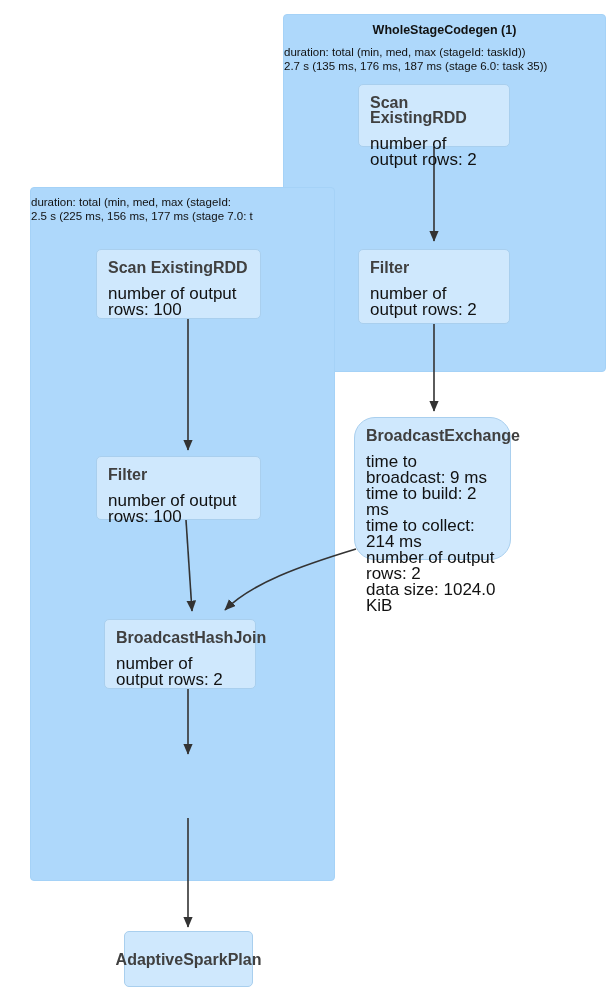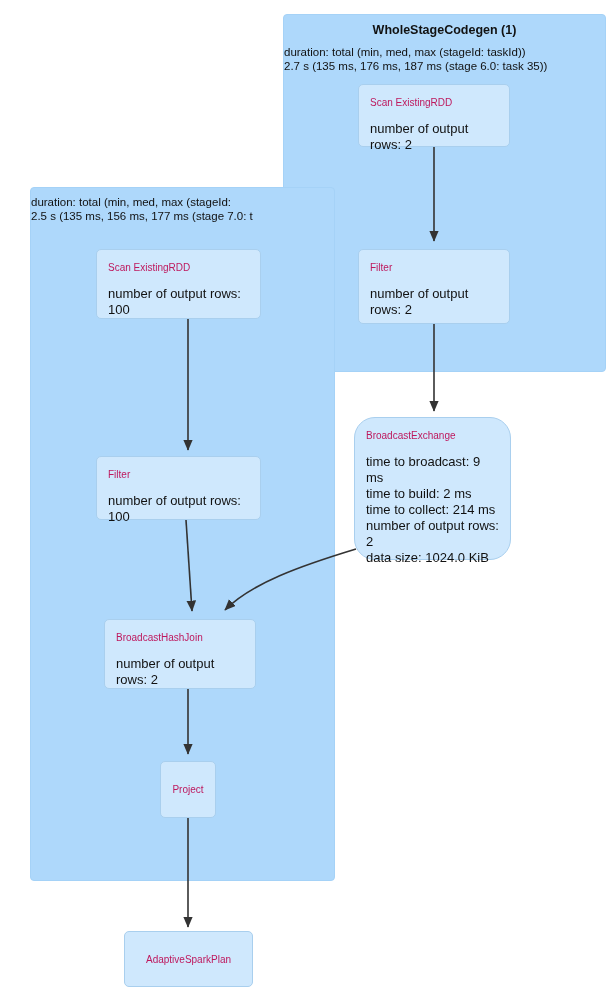--- a/index.html
+++ b/index.html
@@ -56,27 +56,27 @@
   }
   .node {
     position: absolute;
     background: #cfe8fd;
     border: 1px solid #a9cfee;
     border-radius: 5px;
     box-sizing: border-box;
     padding: 10px 11px;
   }
   .node-title {
-    font-weight: normal;
-    font-size: 10px;
-    color: #be185d;
+    font-weight: bold;
+    font-size: 16px;
+    color: #404040;
     line-height: 15px;
   }
   .node-metrics {
-    font-size: 13px;
+    font-size: 17px;
     color: #111111;
     line-height: 16px;
     margin-top: 11px;
     white-space: pre-line;
   }
   .node.compact {
     display: flex;
     align-items: center;
     justify-content: center;
     padding: 0;
@@ -91,21 +91,21 @@
 <div id="canvas">
 
   <div class="cluster" style="left:283px; top:8px; width:323px; height:358px;">
     <div class="cluster-title">WholeStageCodegen (1)</div>
     <div class="cluster-sub">duration: total (min, med, max (stageId: taskId))
 2.7 s (135 ms, 176 ms, 187 ms (stage 6.0: task 35))</div>
   </div>
 
   <div class="cluster" style="left:30px; top:181px; width:305px; height:694px;">
     <div class="cluster-sub">duration: total (min, med, max (stageId:
-2.5 s (135 ms, 156 ms, 177 ms (stage 7.0: t</div>
+2.5 s (225 ms, 156 ms, 177 ms (stage 7.0: t</div>
   </div>
 
   <svg class="edges" viewBox="0 0 614 997">
     <defs>
       <marker id="arrow" markerWidth="9" markerHeight="9" refX="6.5" refY="3" orient="auto" markerUnits="strokeWidth">
         <path d="M0,0 L7,3 L0,6 z" fill="#333333"></path>
       </marker>
     </defs>
 
     <path d="M434,141 L434,235" stroke="#333333" stroke-width="1.6" fill="none" marker-end="url(#arrow)"></path>
@@ -150,21 +150,18 @@
 time to collect: 214 ms
 number of output rows: 2
 data size: 1024.0 KiB</div>
   </div>
 
   <div class="node" style="left:104px; top:613px; width:152px; height:70px;">
     <div class="node-title">BroadcastHashJoin</div>
     <div class="node-metrics">number of output rows: 2</div>
   </div>
 
-  <div class="node compact" style="left:160px; top:755px; width:56px; height:57px;">
-    <div class="node-title">Project</div>
-  </div>
 
   <div class="node compact" style="left:124px; top:925px; width:129px; height:56px;align-items:center;">
     <div class="node-title">AdaptiveSparkPlan</div>
   </div>
 
 </div>
 
 </body></html>

